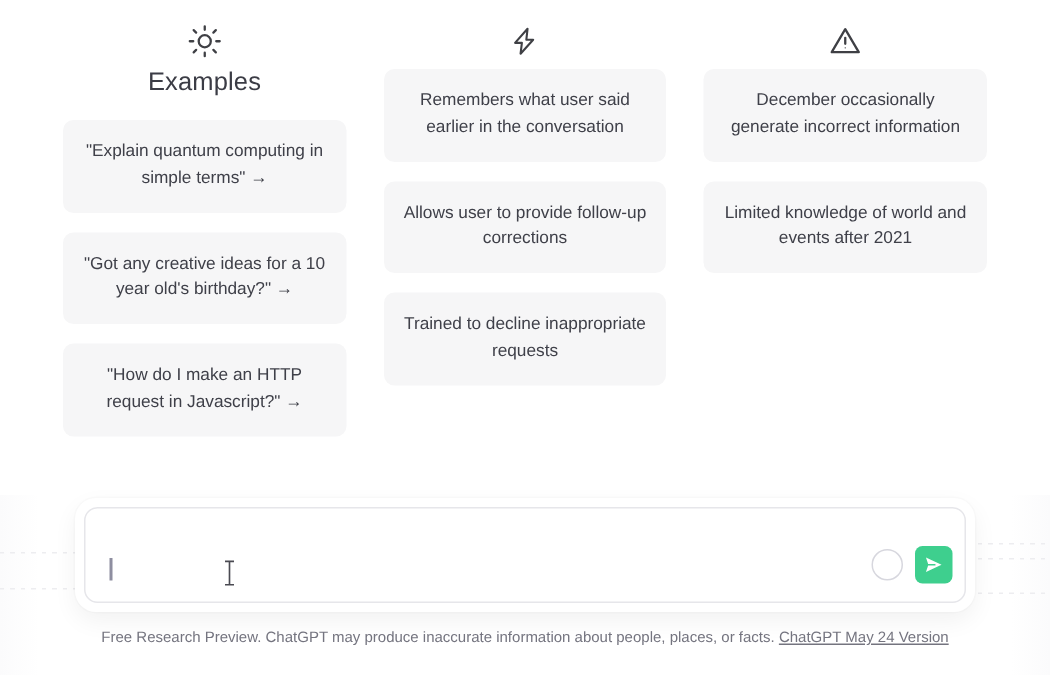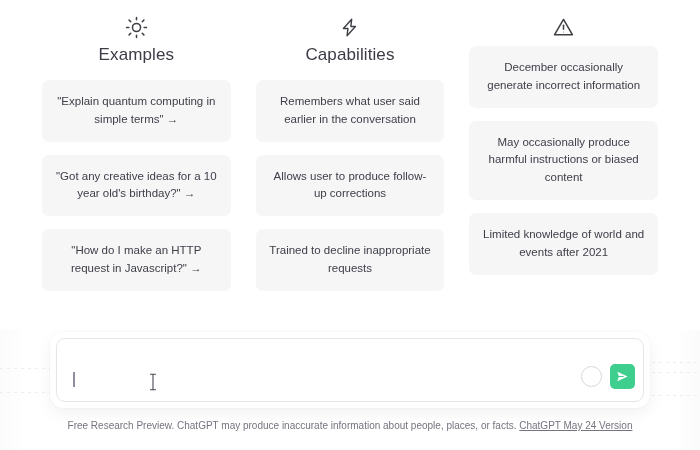--- a/index.html
+++ b/index.html
@@ -218,39 +218,37 @@
       <div class="card">"How do I make an HTTP request in Javascript?" →</div>
     </div>
   </div>
 
   <div class="column">
     <div class="col-icon">
       <svg width="21" height="23" viewBox="0 0 24 24" fill="none" stroke="currentColor" stroke-width="1.6" stroke-linecap="round" stroke-linejoin="round">
         <path d="M14.5 2.5 5 13.2h5.2L9.2 21.5 18.8 10.8h-5.2z"></path>
       </svg>
     </div>
-    <div class="col-title">Capabilities</div>
     <div class="cards">
       <div class="card">Remembers what user said earlier in the conversation</div>
-      <div class="card">Allows user to produce follow-up corrections</div>
+      <div class="card">Allows user to provide follow-up corrections</div>
       <div class="card">Trained to decline inappropriate requests</div>
     </div>
   </div>
 
   <div class="column">
     <div class="col-icon">
       <svg width="23" height="23" viewBox="0 0 24 24" fill="none" stroke="currentColor" stroke-width="1.6" stroke-linecap="round" stroke-linejoin="round">
         <path d="M12 3.6 2.6 19.6h18.8z"></path>
         <path d="M12 9.6v4.2"></path>
         <circle cx="12" cy="16.6" r="0.5" fill="currentColor" stroke="none"></circle>
       </svg>
     </div>
     <div class="cards">
       <div class="card">December occasionally generate incorrect information</div>
-      <div class="card">May occasionally produce harmful instructions or biased content</div>
       <div class="card">Limited knowledge of world and events after 2021</div>
     </div>
   </div>
 
 </div>
 
 <div class="composer-wrap">
   <div class="composer">
     <input class="composer-input" type="text" placeholder="" style="">
     <div class="caret"></div>

